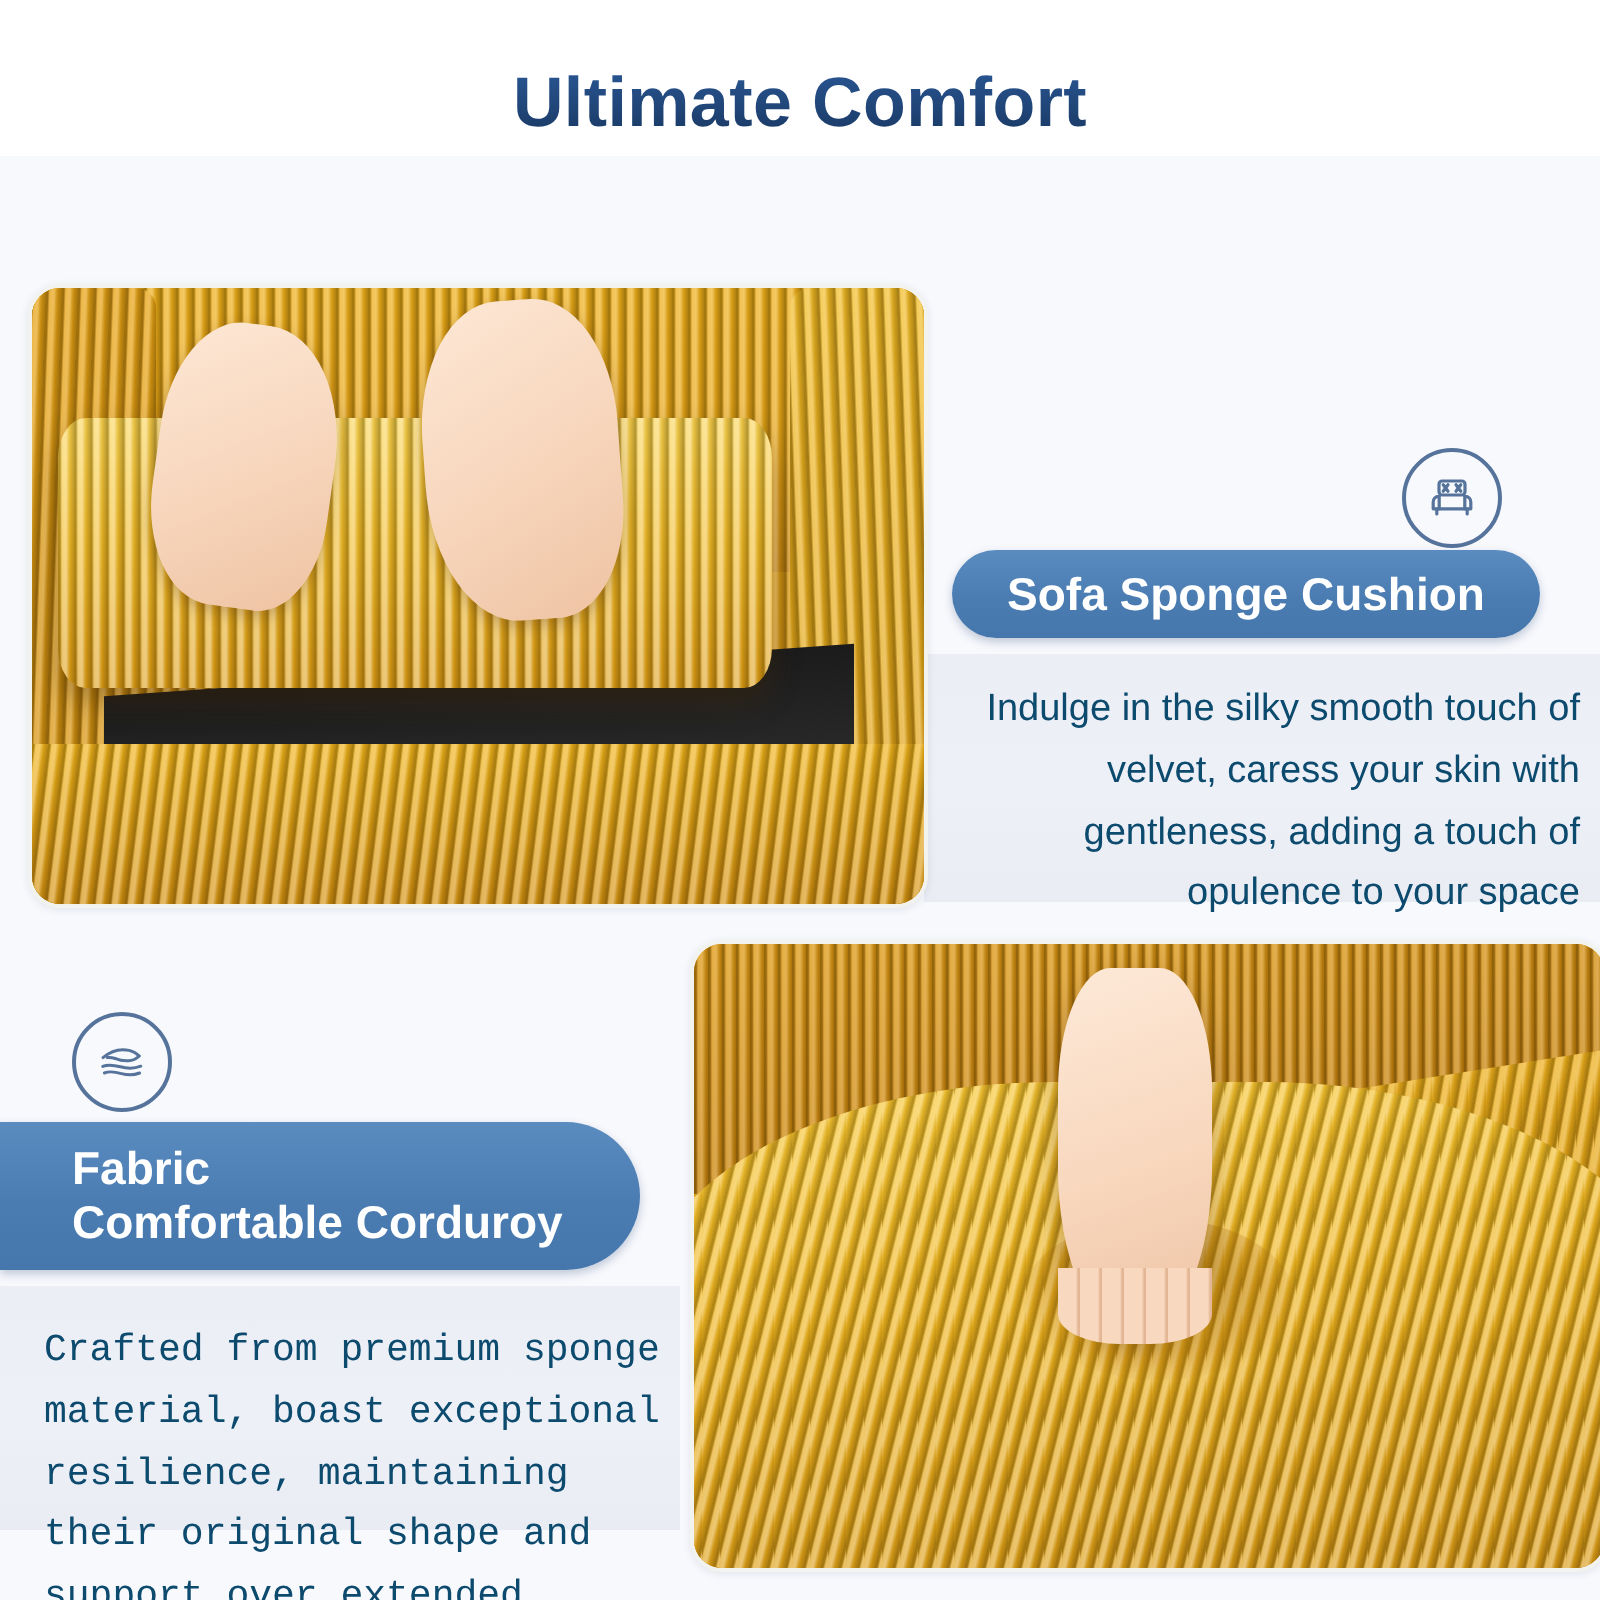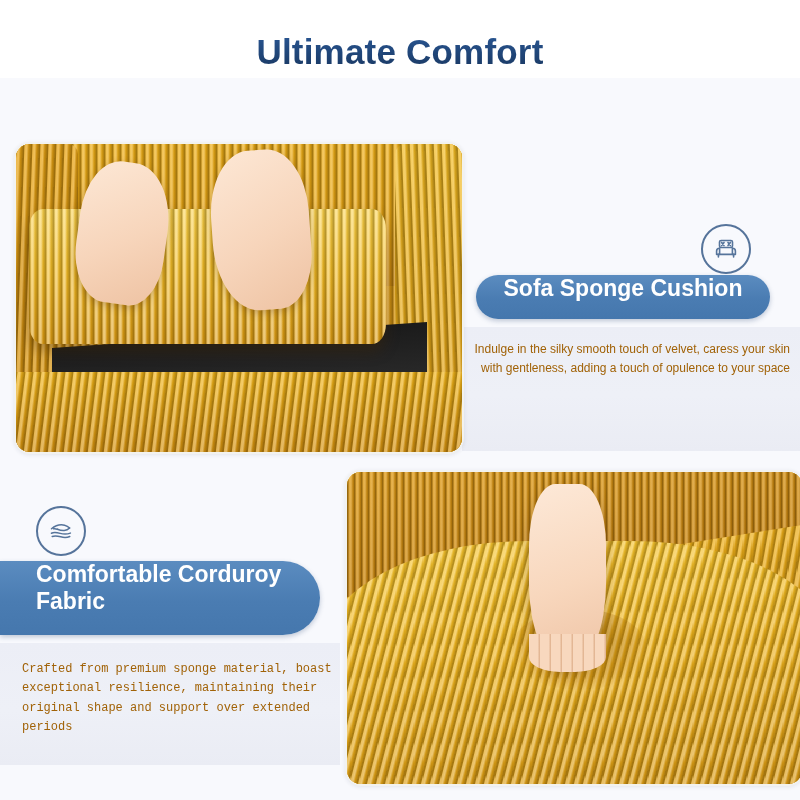--- a/index.html
+++ b/index.html
@@ -190,38 +190,38 @@
   }
   .icon-circle.sofa{left:701px;top:224px;}
   .icon-circle.fabric{left:36px;top:506px;}
   .icon-circle svg{display:block;}
 
   
   .pill{
     position:absolute;
     background:linear-gradient(180deg,#5b8cc0 0%,#4a7cb2 55%,#4577ad 100%);
     color:#ffffff;font-weight:bold;
-    display:flex;align-items:flex-start;
+    display:flex;align-items:center;
     box-shadow:0 2px 5px rgba(40,70,110,.28);
   }
   .pill-1{
     left:476px;top:275px;width:294px;height:44px;border-radius:22px;
     justify-content:center;font-size:23px;
   }
   .pill-2{
     left:0px;top:561px;width:320px;height:74px;
     border-radius:0 37px 37px 0;
     padding-left:36px;box-sizing:border-box;font-size:23px;
     line-height:1.16;
   }
   .pill-2 .txt{display:block;}
 
   
   .copy{
-    position:absolute;color:#a16207;font-size:12px;line-height:1.62;
+    position:absolute;color:#0c4a6e;font-size:19px;line-height:1.62;
   }
   .copy-1{left:470px;top:340px;width:320px;text-align:right;}
   .copy-2{left:22px;top:660px;width:312px;text-align:left;font-family:Liberation Mono, monospace;}
 </style>
 </head>
 <body>
 
 <div class="page">
 
   <div class="header">
@@ -281,21 +281,21 @@
         <path d="M4.5 11.8 C8.5 8.4 13.2 7.2 17.6 8.2 C19.6 8.7 21.3 9.7 22.6 11"></path>
         <path d="M22.6 11 C21.2 12.4 19.2 13.3 17.2 13.4 C14.6 13.6 12.4 13.0 10.4 12.2"></path>
         <path d="M10.4 12.2 C9.2 11.8 7.9 11.6 6.6 11.8"></path>
         <path d="M4.4 16.2 C7.4 14.9 10.3 15.6 13.2 16.4 C16.4 17.3 19.6 17.6 23.4 16.1"></path>
         <path d="M5.2 19.5 C8.1 18.3 10.9 19.0 13.7 19.8 C16.7 20.6 19.6 20.8 22.8 19.5"></path>
       </svg>
     </div>
 
     <div class="pill pill-2">
       <span>
+        <span class="txt">Fabric</span>
         <span class="txt">Comfortable Corduroy</span>
-        <span class="txt">Fabric</span>
       </span>
     </div>
 
     <div class="copy copy-2">Crafted from premium sponge material, boast exceptional resilience, maintaining their original shape and support over extended periods</div>
   </div>
 
 </div>
 
 </body></html>

